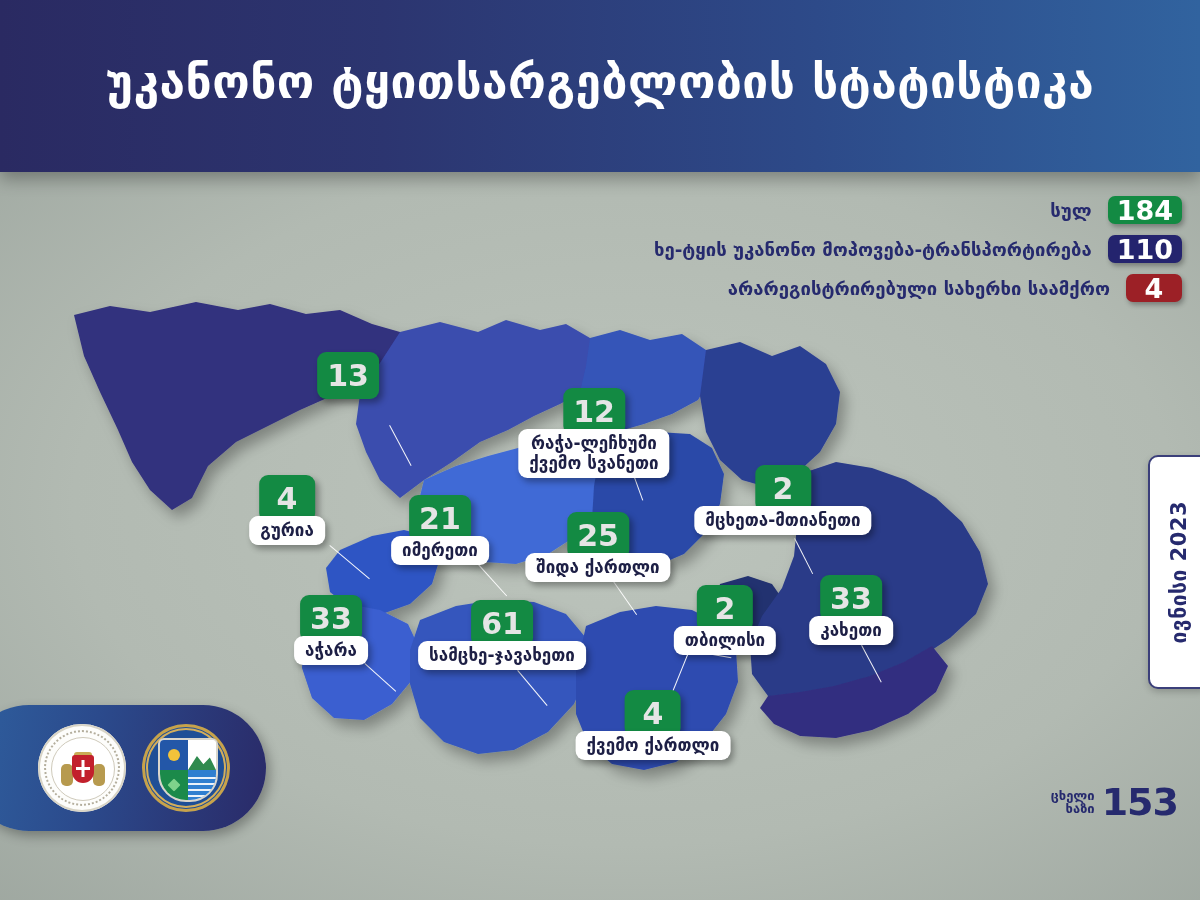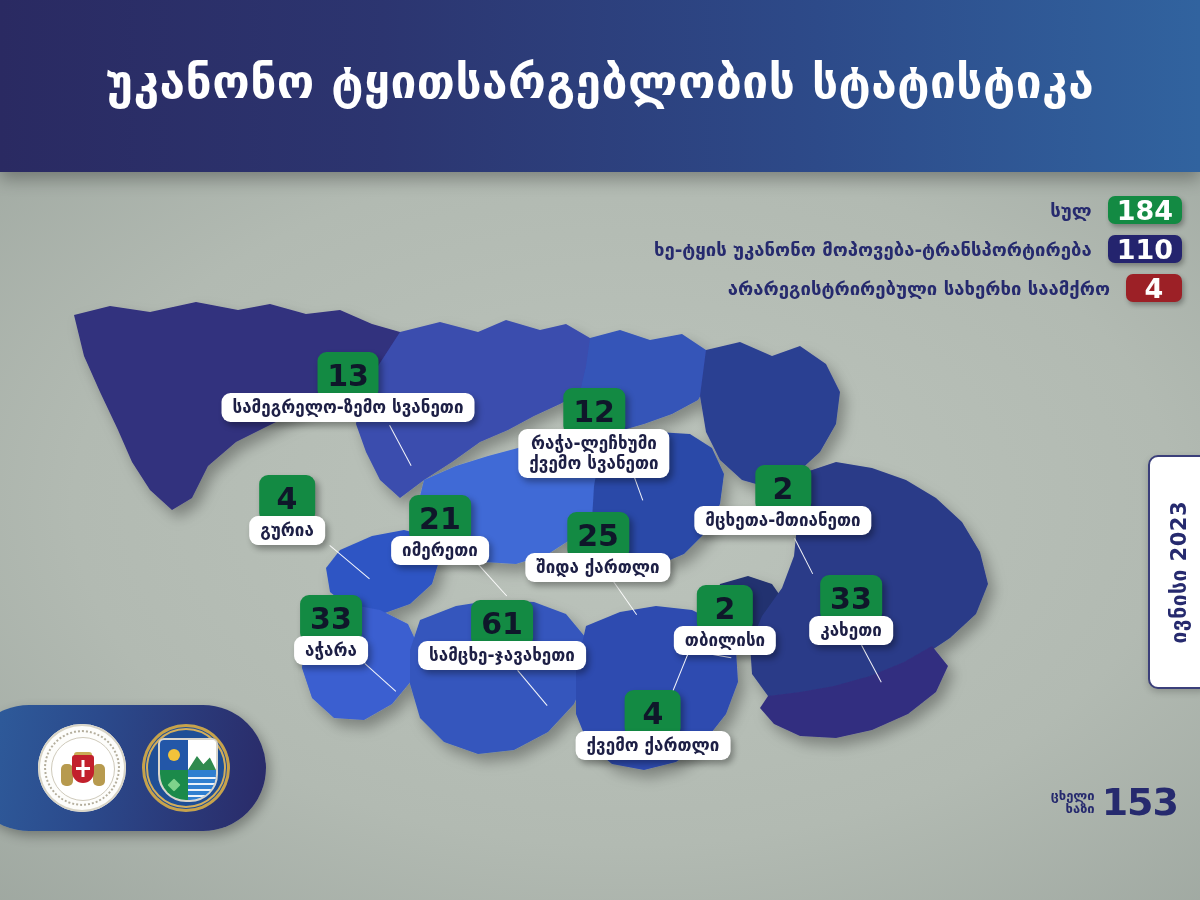--- a/index.html
+++ b/index.html
@@ -33,21 +33,21 @@
     min-width:56px;height:28px;border-radius:7px;display:flex;align-items:center;justify-content:center;
     color:#fff;font-size:27px;font-weight:bold;padding:12px 9px;box-sizing:border-box;
     box-shadow:2px 3px 5px rgba(0,0,0,.30);
   }
   
   .map-wrap{position:absolute;left:0;top:180px;width:1200px;height:640px;}
   .map-wrap svg{display:block;}
   
   .marker{position:absolute;display:flex;flex-direction:column;align-items:center;}
   .count-badge{
-    background:#138a43;color:#0f172a;border-radius:9px;
+    background:#138a43;color:#e5e5e5;border-radius:9px;
     min-width:56px;height:47px;display:flex;align-items:center;justify-content:center;
     font-size:30px;font-weight:bold;padding:0 10px;box-sizing:border-box;
     box-shadow:3px 4px 6px rgba(0,0,0,.33);
   }
   .name-pill{
     margin-top:-6px;background:#ffffff;border-radius:9px;
     color:#1d1f45;font-size:17px;font-weight:bold;white-space:nowrap;
     padding:4px 11px 5px;box-shadow:3px 4px 6px rgba(0,0,0,.33);
     text-align:center;line-height:1.18;
   }
@@ -185,21 +185,20 @@
 
         <path fill="#332f80" d="M768,516 L800,512 L834,506 L870,496 L904,482 L932,466 L948,486 L936,512 L908,534 L872,550 L836,558 L800,556 L774,544 L760,528 Z"></path>
       </g>
     </svg>
   </div>
 
   <div id="markers">
       <div class="leader" style="left: 390px; top: 425px; width: 46px; transform: rotate(62deg);"></div>
       <div class="marker" style="left: 348px; top: 352px; transform: translateX(-50%);">
         <div class="count-badge">13</div>
-        <div class="name-pill">სამეგრელო-ზემო სვანეთი</div>
       </div>
       <div class="leader" style="left: 633px; top: 472px; width: 30px; transform: rotate(70deg);"></div>
       <div class="marker" style="left: 594px; top: 388px; transform: translateX(-50%);">
         <div class="count-badge">12</div>
         <div class="name-pill">რაჭა-ლეჩხუმი<span class="l2">ქვემო სვანეთი</span></div>
       </div>
       <div class="leader" style="left: 330px; top: 545px; width: 52px; transform: rotate(40deg);"></div>
       <div class="marker" style="left: 287px; top: 475px; transform: translateX(-50%);">
         <div class="count-badge">4</div>
         <div class="name-pill">გურია</div>

